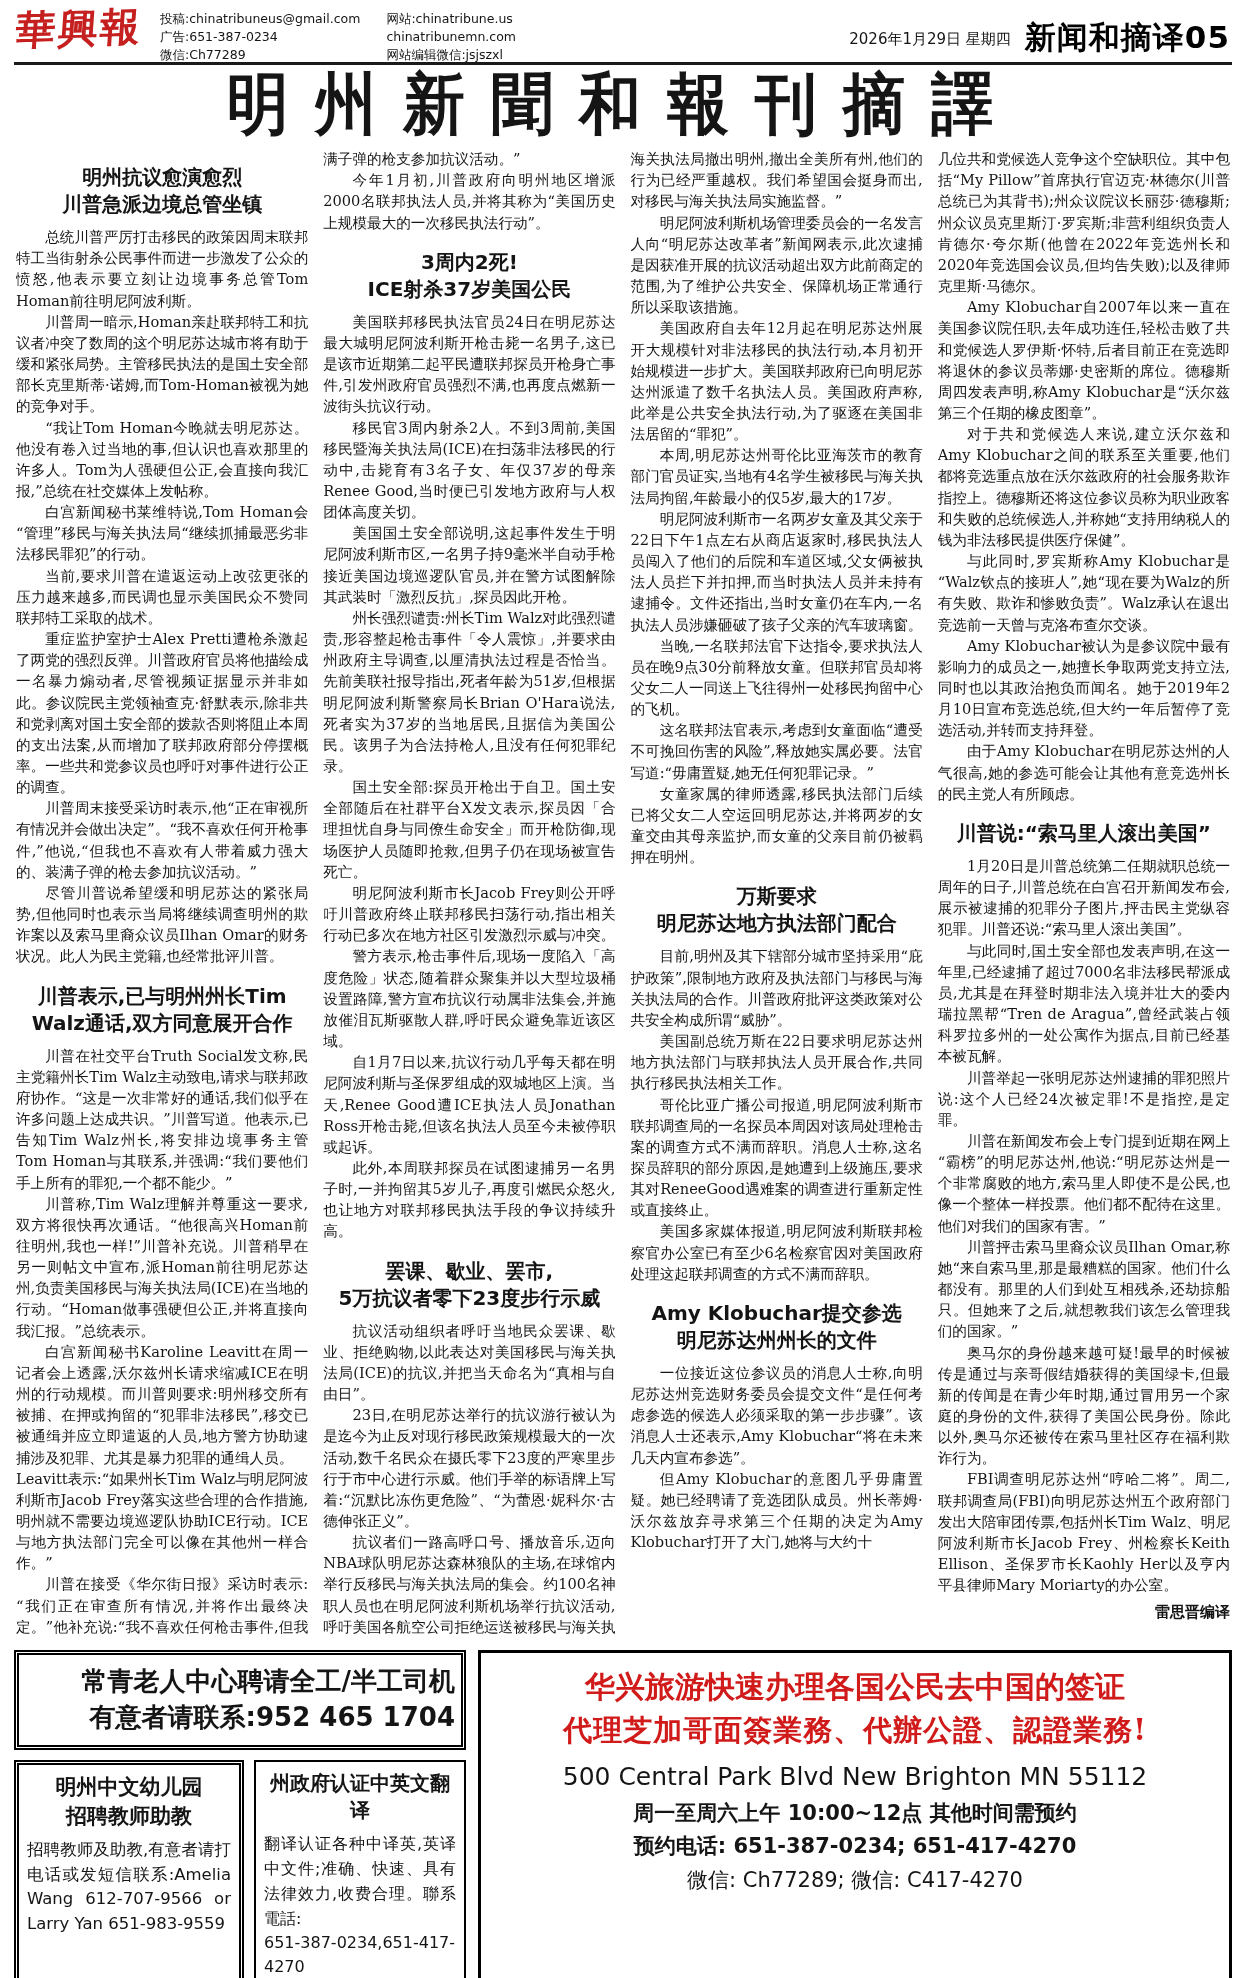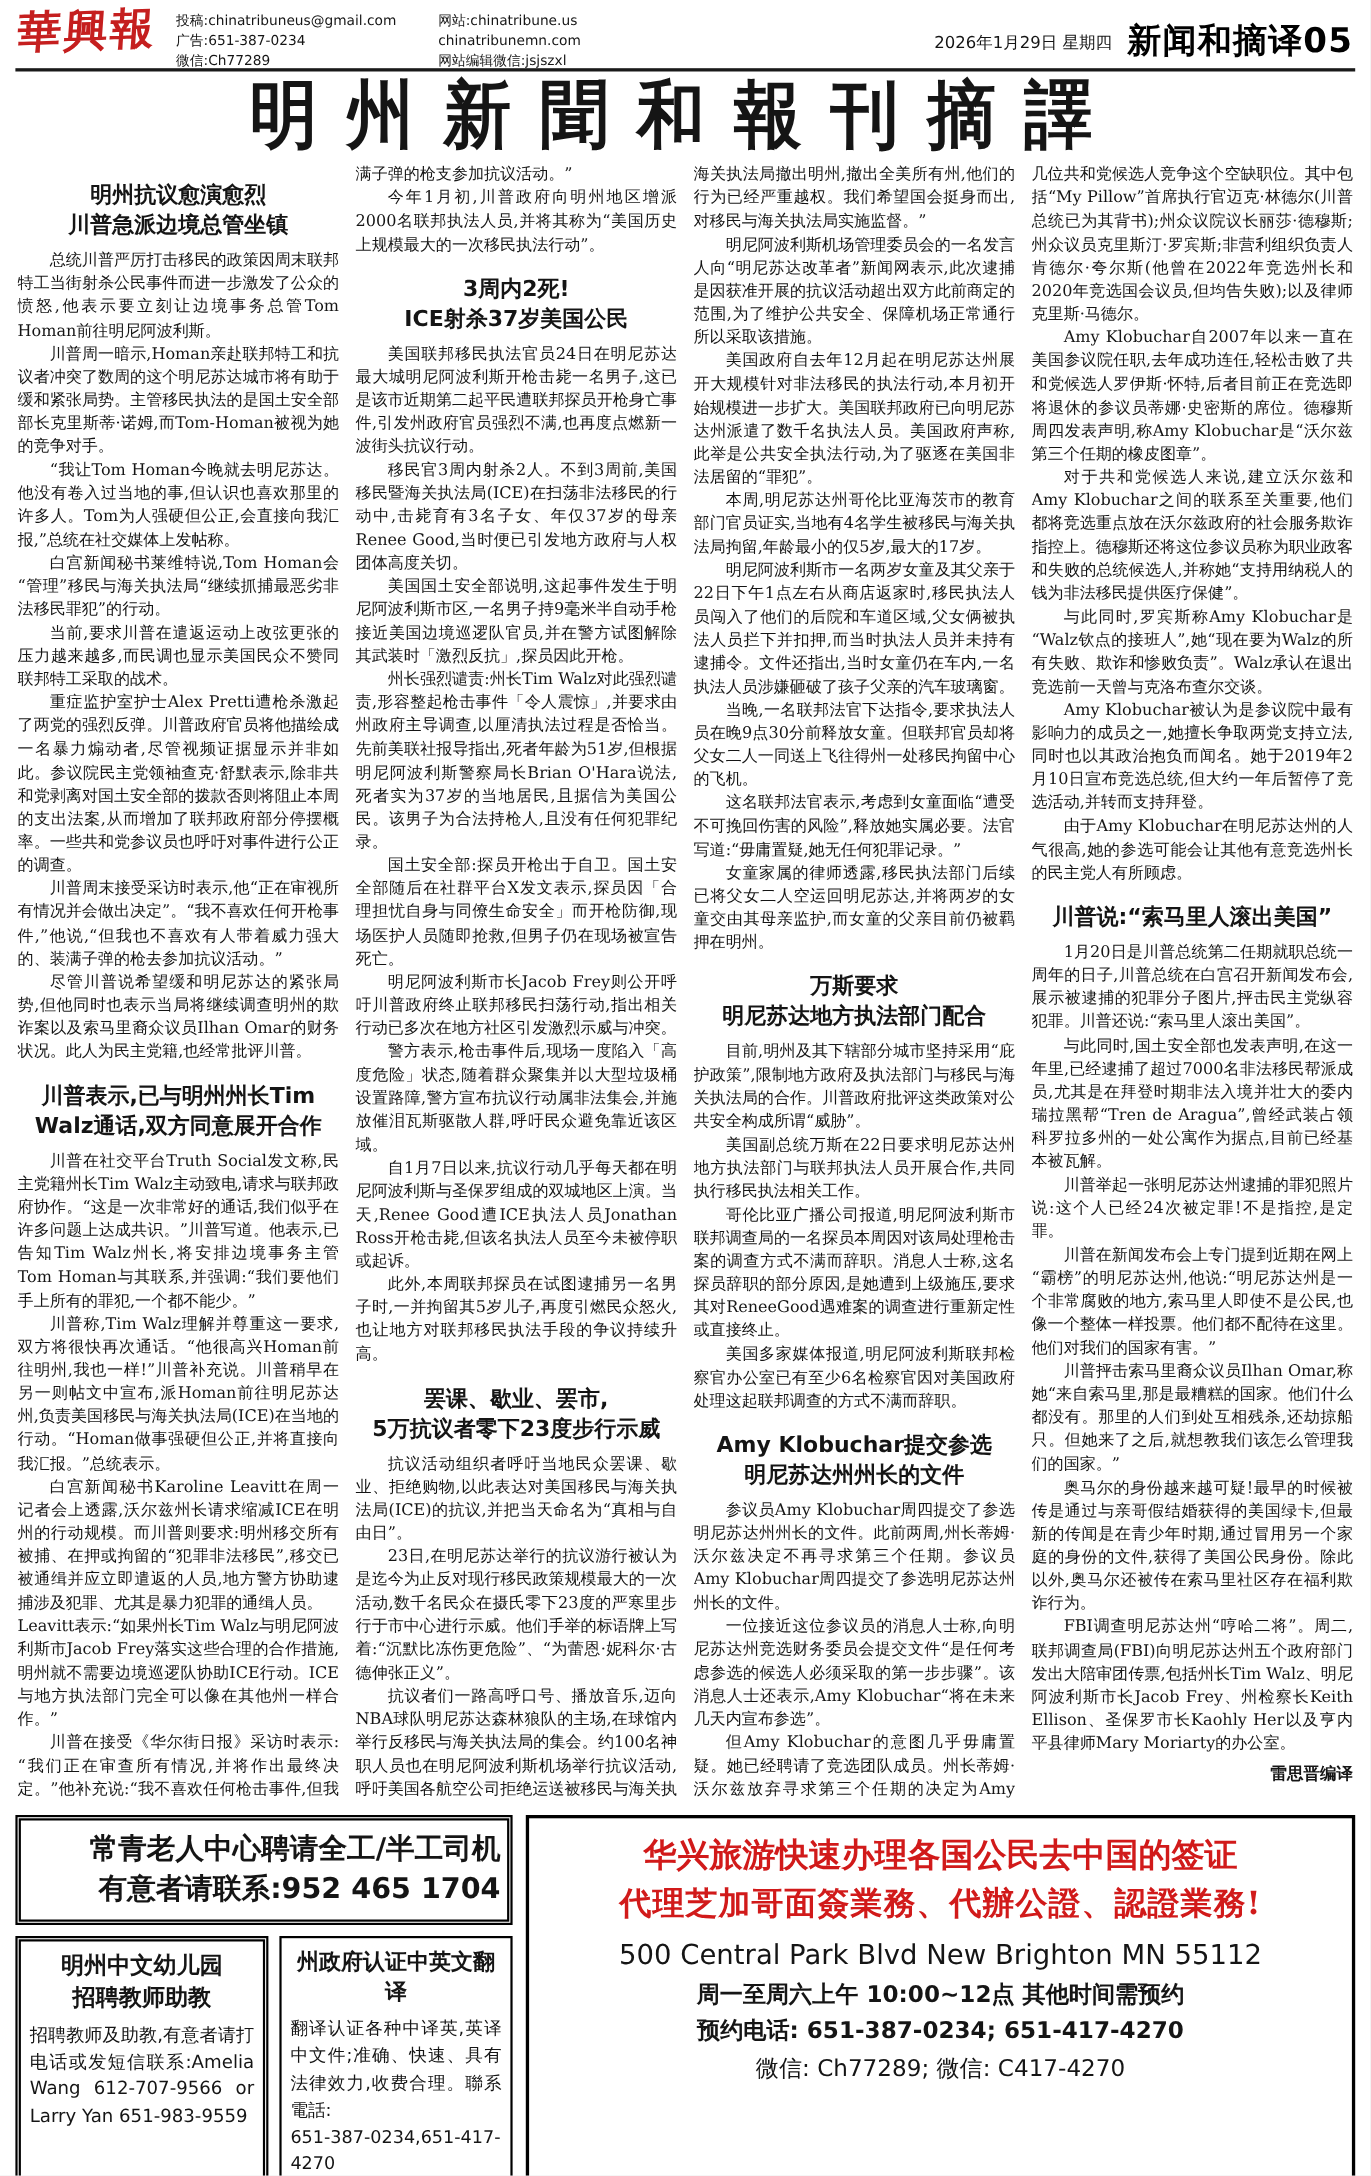--- a/index.html
+++ b/index.html
@@ -3,21 +3,21 @@
 <meta charset="utf-8">
 <style>
   html,body{margin:0;padding:0;background:#e8e8e8;}
   .page{width:1246px;height:1978px;margin:0 auto;background:#ffffff;color:#151515;
         font-family:"DejaVu Serif","Liberation Serif",serif;position:relative;overflow:hidden;
         box-sizing:border-box;}
   
   .masthead{display:flex;align-items:flex-start;padding:8px 16px 0 16px;height:62px;box-sizing:border-box;position:relative;}
   .logo{font-family:"DejaVu Serif",serif;font-weight:bold;color:#c51f1f;font-size:40px;
         line-height:1;transform:skewX(-6deg) rotate(-2deg);letter-spacing:2px;margin-right:18px;white-space:nowrap;}
-  .contact{display:flex;gap:38px;font-family:"DejaVu Sans","Liberation Sans",sans-serif;
+  .contact{display:flex;gap:26px;font-family:"DejaVu Sans","Liberation Sans",sans-serif;
            font-size:12.5px;line-height:1.45;padding-top:2px;}
   .contact .cg div{white-space:nowrap;}
   .head-right{margin-left:auto;display:flex;align-items:flex-end;gap:14px;padding-top:14px;}
   .pubdate{font-family:"DejaVu Sans",sans-serif;font-size:15px;white-space:nowrap;padding-bottom:4px;}
   .section-banner{font-family:"DejaVu Sans",sans-serif;font-weight:bold;color:#000000;
                   font-size:31px;line-height:1;white-space:nowrap;letter-spacing:1px;}
   .head-rule{border:none;border-top:3px solid #1a1a1a;margin:0 14px;}
   
   .big-headline{font-family:"DejaVu Sans","Liberation Sans",sans-serif;font-weight:900;
                 font-size:62px;text-align:center;letter-spacing:0.42em;line-height:1.05;
@@ -137,21 +137,20 @@
         <p>这名联邦法官表示,考虑到女童面临“遭受不可挽回伤害的风险”,释放她实属必要。法官写道:“毋庸置疑,她无任何犯罪记录。”</p>
         <p>女童家属的律师透露,移民执法部门后续已将父女二人空运回明尼苏达,并将两岁的女童交由其母亲监护,而女童的父亲目前仍被羁押在明州。</p>
         <div class="art-h">万斯要求
 明尼苏达地方执法部门配合</div>
         <p>目前,明州及其下辖部分城市坚持采用“庇护政策”,限制地方政府及执法部门与移民与海关执法局的合作。川普政府批评这类政策对公共安全构成所谓“威胁”。</p>
         <p>美国副总统万斯在22日要求明尼苏达州地方执法部门与联邦执法人员开展合作,共同执行移民执法相关工作。</p>
         <p>哥伦比亚广播公司报道,明尼阿波利斯市联邦调查局的一名探员本周因对该局处理枪击案的调查方式不满而辞职。消息人士称,这名探员辞职的部分原因,是她遭到上级施压,要求其对ReneeGood遇难案的调查进行重新定性或直接终止。</p>
         <p>美国多家媒体报道,明尼阿波利斯联邦检察官办公室已有至少6名检察官因对美国政府处理这起联邦调查的方式不满而辞职。</p>
         <div class="art-h">Amy Klobuchar提交参选
 明尼苏达州州长的文件</div>
-        <p>参议员Amy Klobuchar周四提交了参选明尼苏达州州长的文件。此前两周,州长蒂姆·沃尔兹决定不再寻求第三个任期。参议员Amy Klobuchar周四提交了参选明尼苏达州州长的文件。</p>
         <p>一位接近这位参议员的消息人士称,向明尼苏达州竞选财务委员会提交文件“是任何考虑参选的候选人必须采取的第一步步骤”。该消息人士还表示,Amy Klobuchar“将在未来几天内宣布参选”。</p>
         <p>但Amy Klobuchar的意图几乎毋庸置疑。她已经聘请了竞选团队成员。州长蒂姆·沃尔兹放弃寻求第三个任期的决定为Amy Klobuchar打开了大门,她将与大约十</p>
       </div>
     <div class="col">
         <p class="noindent">几位共和党候选人竞争这个空缺职位。其中包括“My Pillow”首席执行官迈克·林德尔(川普总统已为其背书);州众议院议长丽莎·德穆斯;州众议员克里斯汀·罗宾斯;非营利组织负责人肯德尔·夸尔斯(他曾在2022年竞选州长和2020年竞选国会议员,但均告失败);以及律师克里斯·马德尔。</p>
         <p>Amy Klobuchar自2007年以来一直在美国参议院任职,去年成功连任,轻松击败了共和党候选人罗伊斯·怀特,后者目前正在竞选即将退休的参议员蒂娜·史密斯的席位。德穆斯周四发表声明,称Amy Klobuchar是“沃尔兹第三个任期的橡皮图章”。</p>
         <p>对于共和党候选人来说,建立沃尔兹和Amy Klobuchar之间的联系至关重要,他们都将竞选重点放在沃尔兹政府的社会服务欺诈指控上。德穆斯还将这位参议员称为职业政客和失败的总统候选人,并称她“支持用纳税人的钱为非法移民提供医疗保健”。</p>
         <p>与此同时,罗宾斯称Amy Klobuchar是“Walz钦点的接班人”,她“现在要为Walz的所有失败、欺诈和惨败负责”。Walz承认在退出竞选前一天曾与克洛布查尔交谈。</p>
         <p>Amy Klobuchar被认为是参议院中最有影响力的成员之一,她擅长争取两党支持立法,同时也以其政治抱负而闻名。她于2019年2月10日宣布竞选总统,但大约一年后暂停了竞选活动,并转而支持拜登。</p>
         <p>由于Amy Klobuchar在明尼苏达州的人气很高,她的参选可能会让其他有意竞选州长的民主党人有所顾虑。</p>

